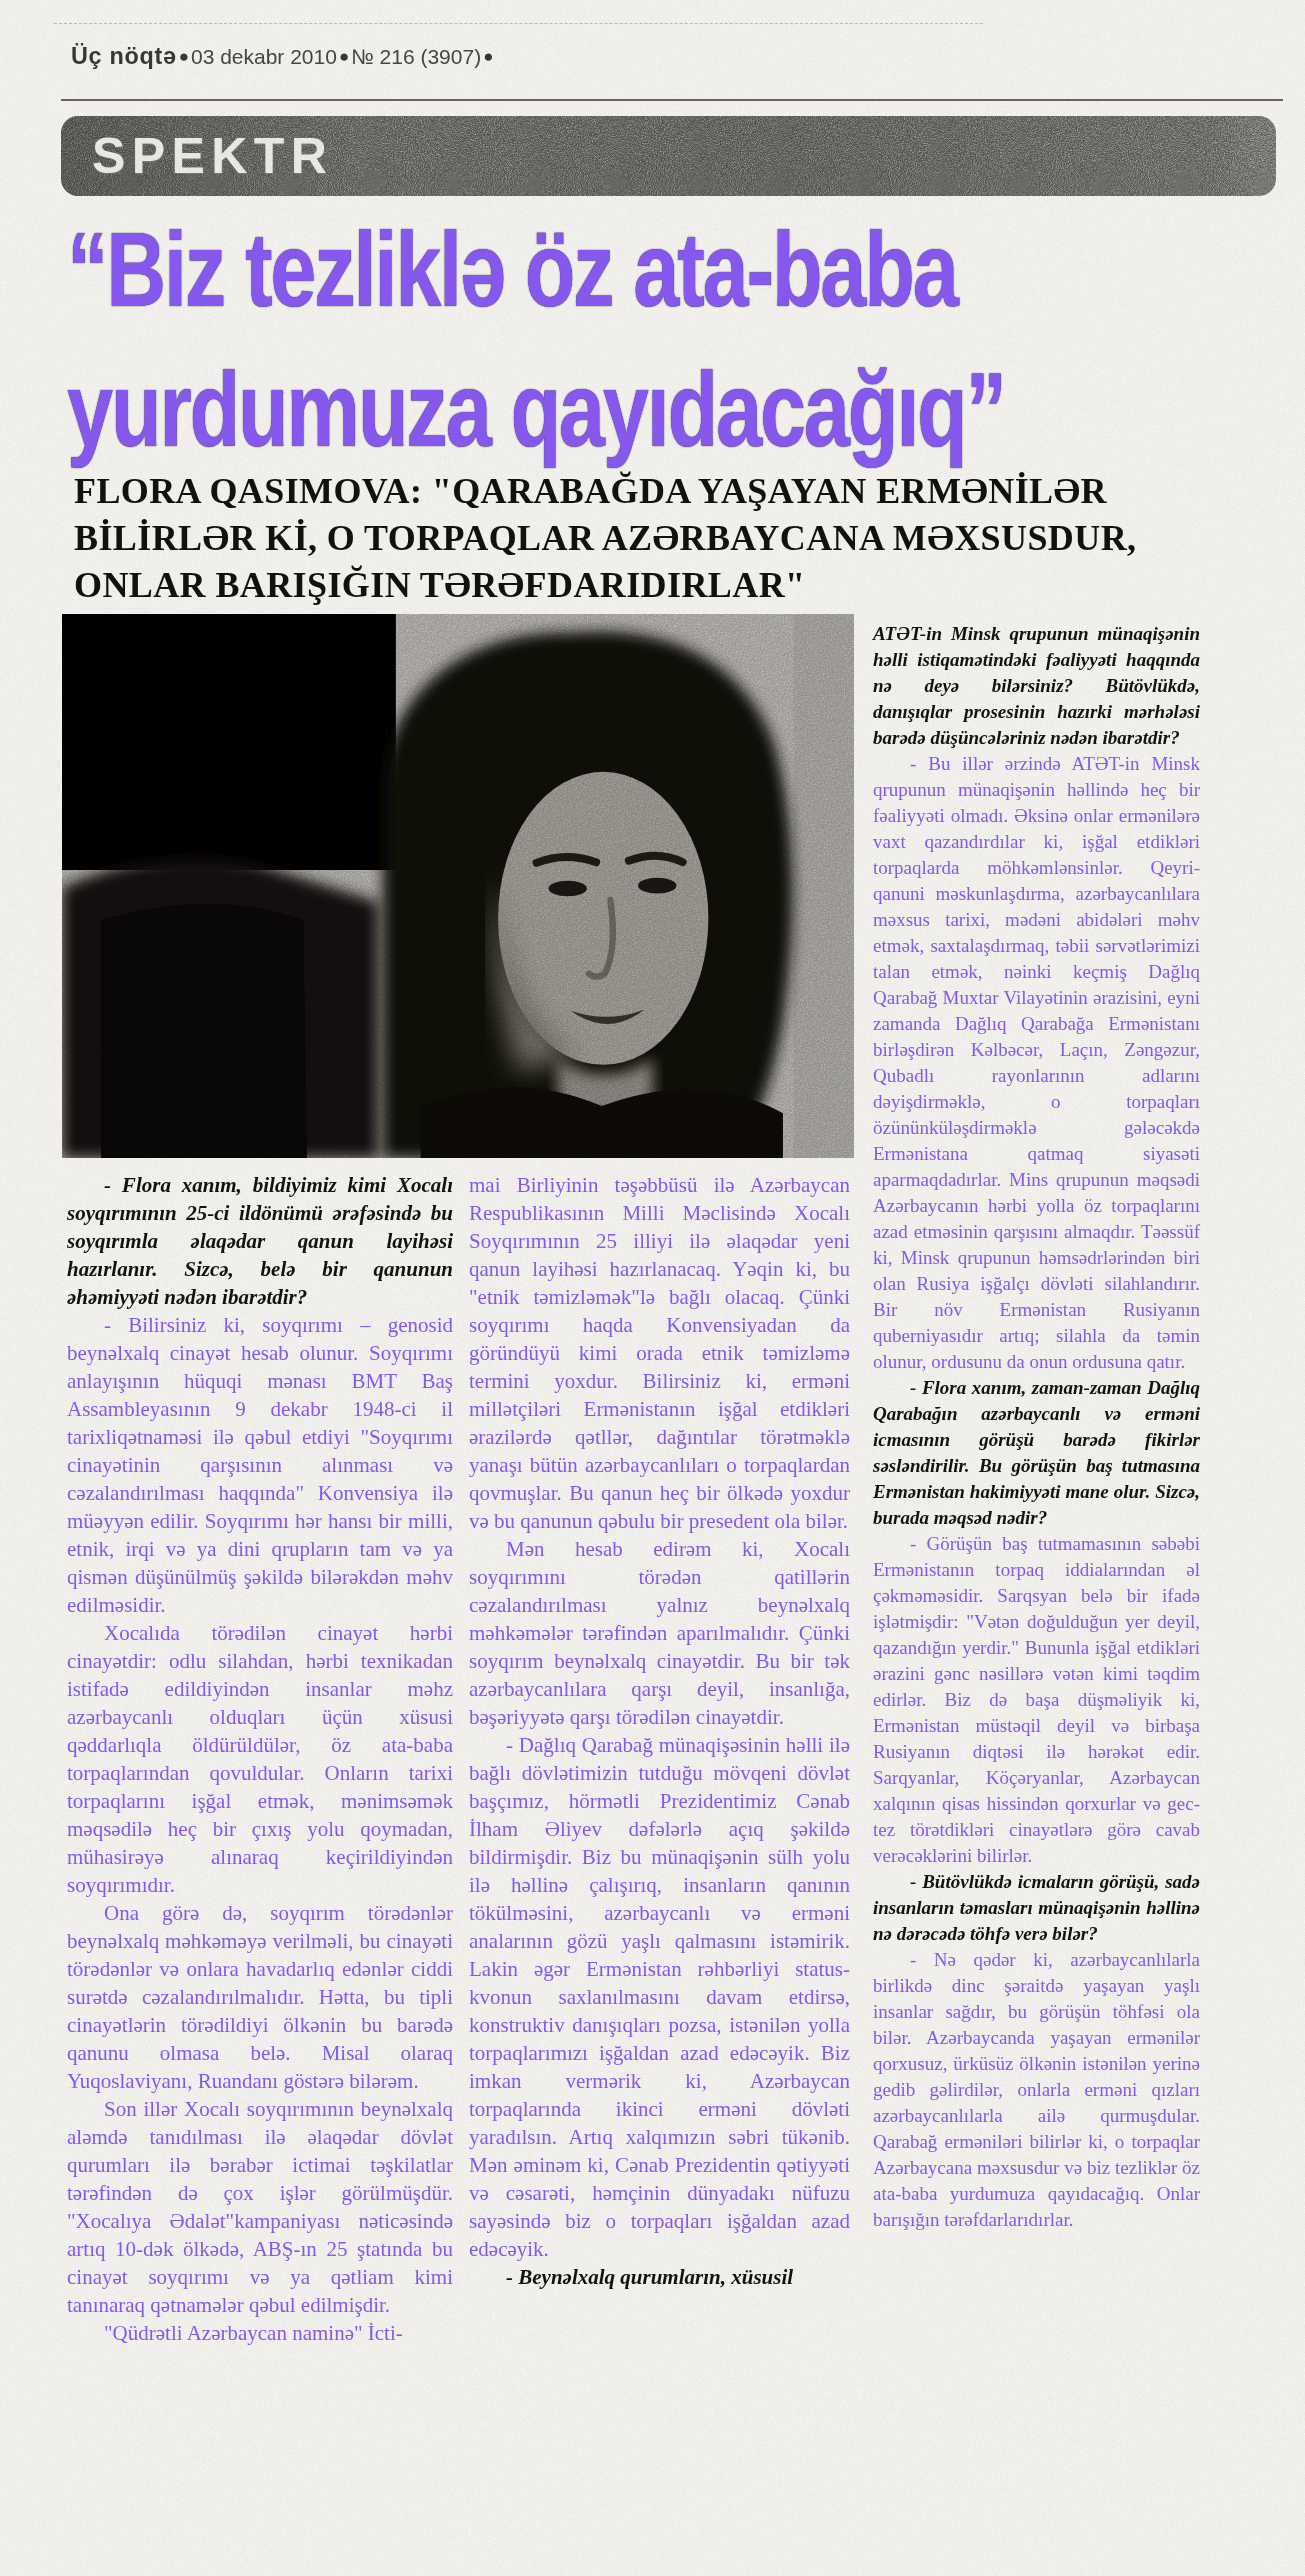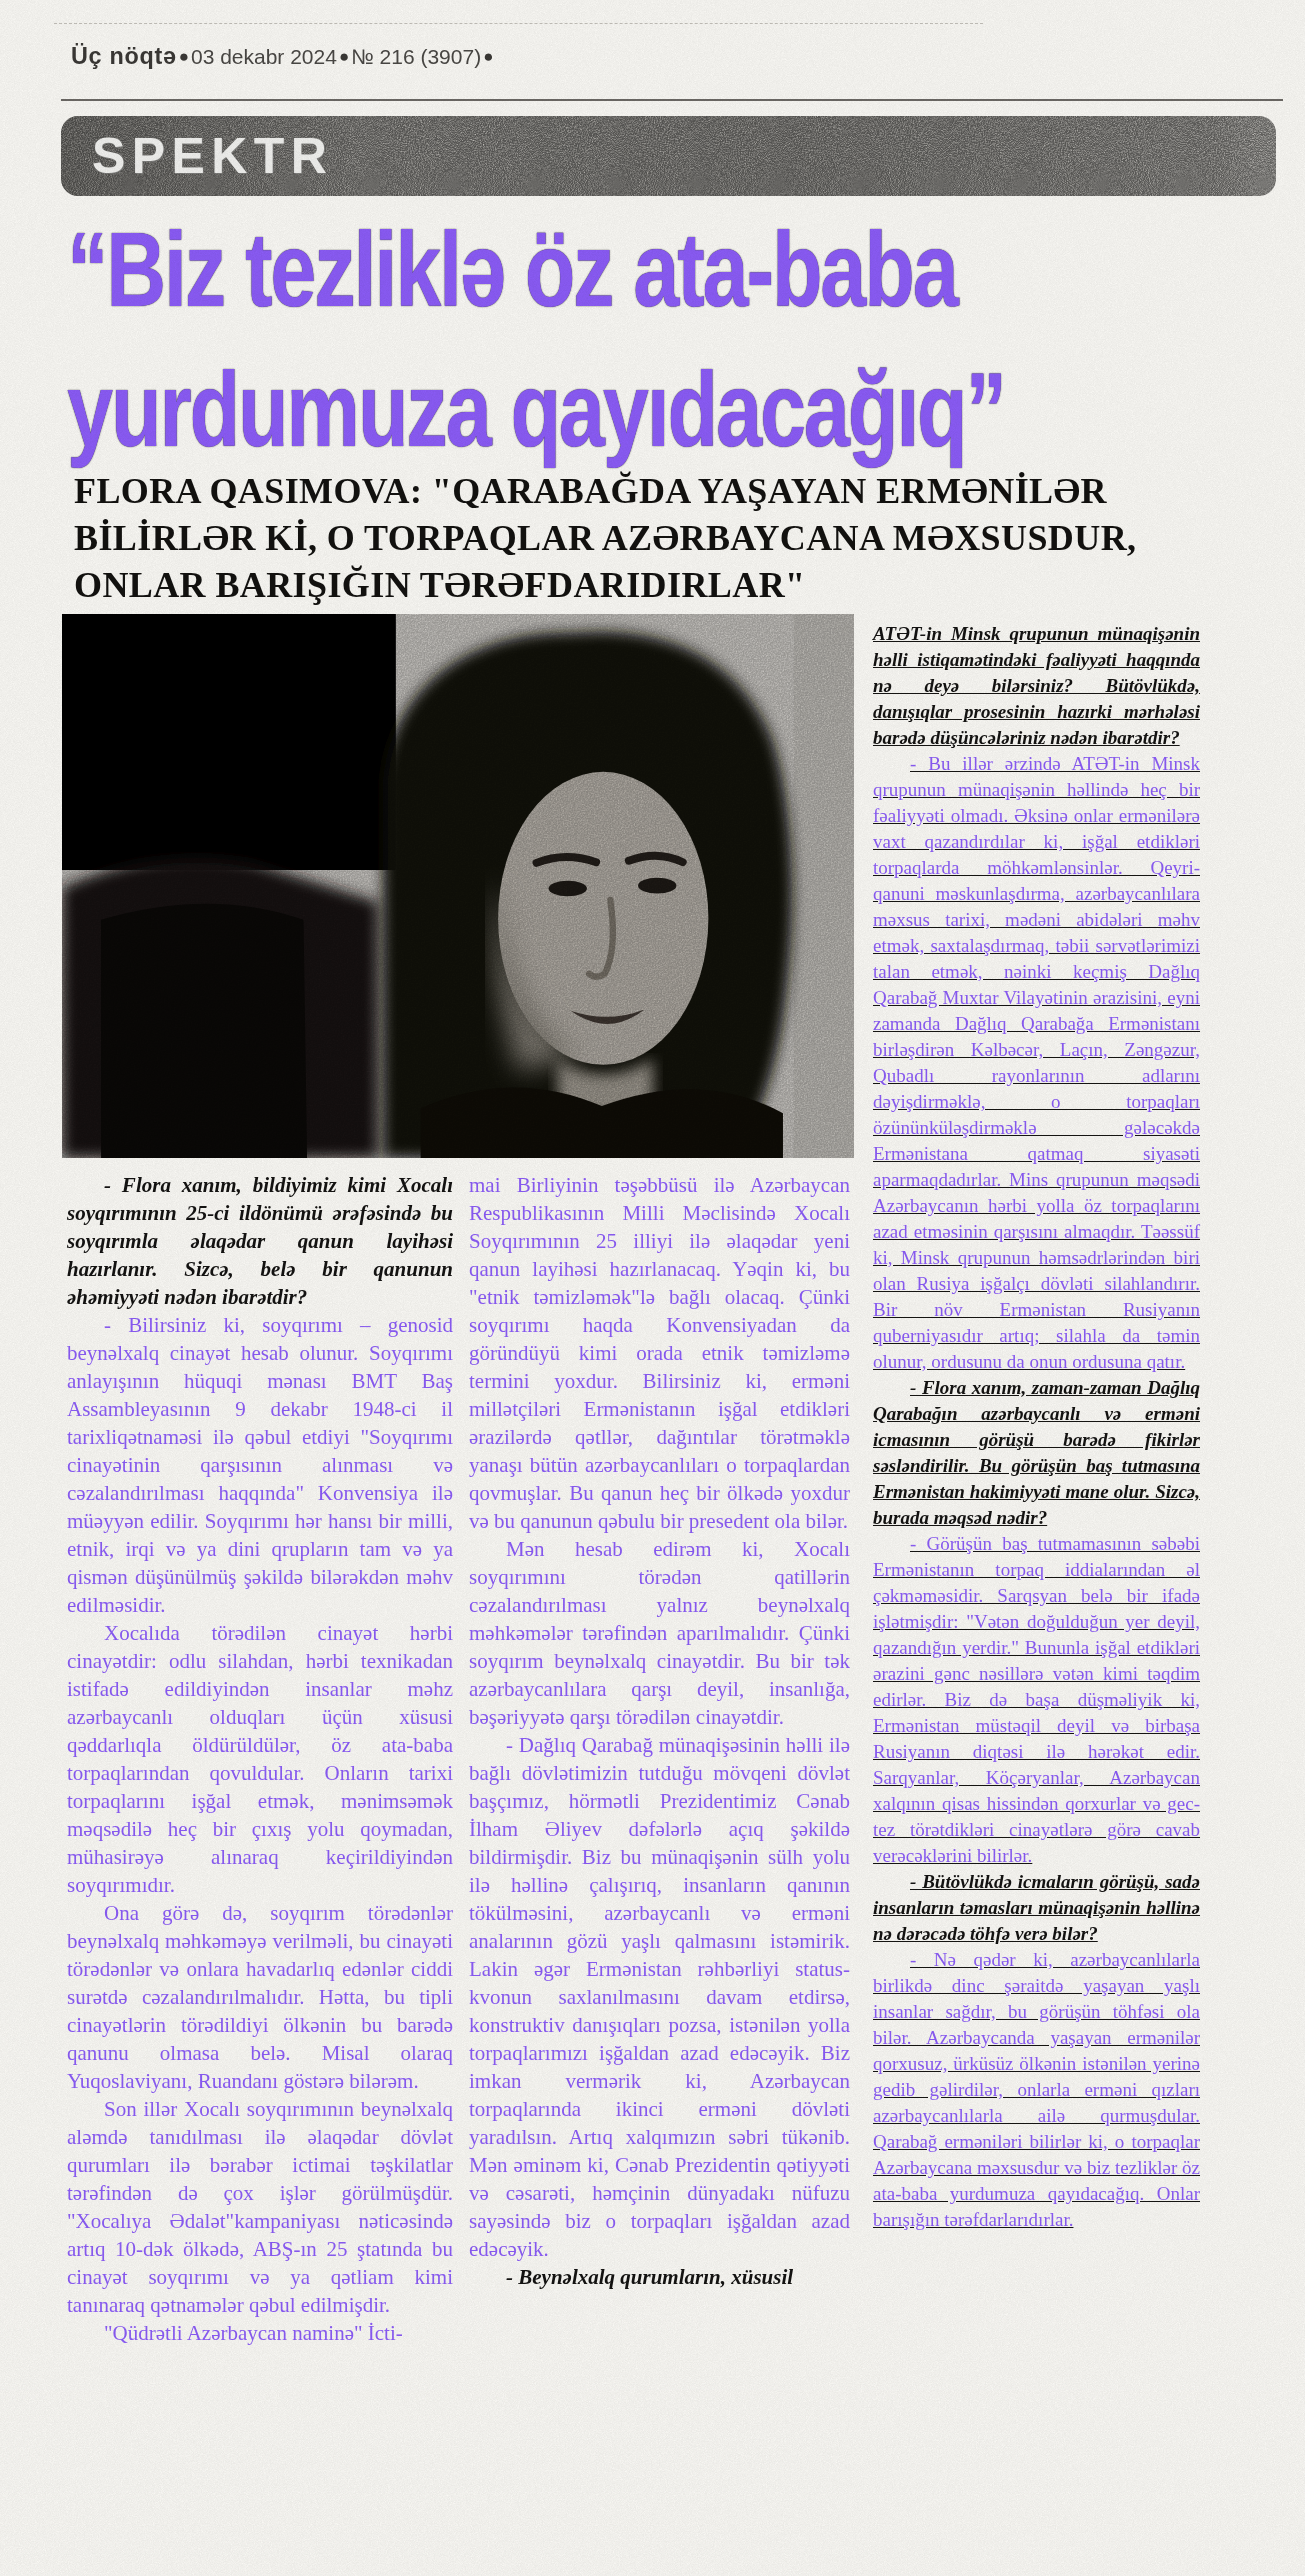--- a/index.html
+++ b/index.html
@@ -67,39 +67,39 @@
   }
   .photo svg{width:100%;height:100%;display:block;}
   
   .col{
     position:absolute;
     text-align:justify;
     font-family:"Liberation Serif", serif;
   }
   .col-1{left:67px;top:1171px;width:386px;font-size:21px;line-height:28px;}
   .col-2{left:469px;top:1171px;width:381px;font-size:21px;line-height:28px;}
-  .col-3{left:873px;top:621px;width:327px;font-size:19px;line-height:26px;text-decoration:underline;}
+  .col-3{left:873px;top:621px;width:327px;font-size:19px;line-height:26px;}
   .para{margin:0;text-indent:37px;color:#8b5cf6;}
   .para.noindent{text-indent:0;}
   .para.q{font-weight:bold;font-style:italic;color:#141312;}
   .lead{font-weight:bold;}
   
   .page-grain{position:absolute;inset:0;width:100%;height:100%;pointer-events:none;opacity:.05;}
 </style>
 </head>
 <body>
 
 <div class="page">
 
   <div class="top-rule"></div>
 
   <header class="masthead">
     <span class="paper-name">Üç nöqtə</span>
     <span class="m-dot">●</span>
-    <span class="m-date">03 dekabr 2024</span>
+    <span class="m-date">03 dekabr 2010</span>
     <span class="m-dot">●</span>
     <span class="m-issue">№ 216 (3907)</span>
     <span class="m-dot">●</span>
   </header>
 
   <div class="masthead-rule"></div>
 
   <div class="section-banner">
     <svg viewBox="0 0 1714 113" preserveAspectRatio="none" aria-hidden="true">
       <defs>

